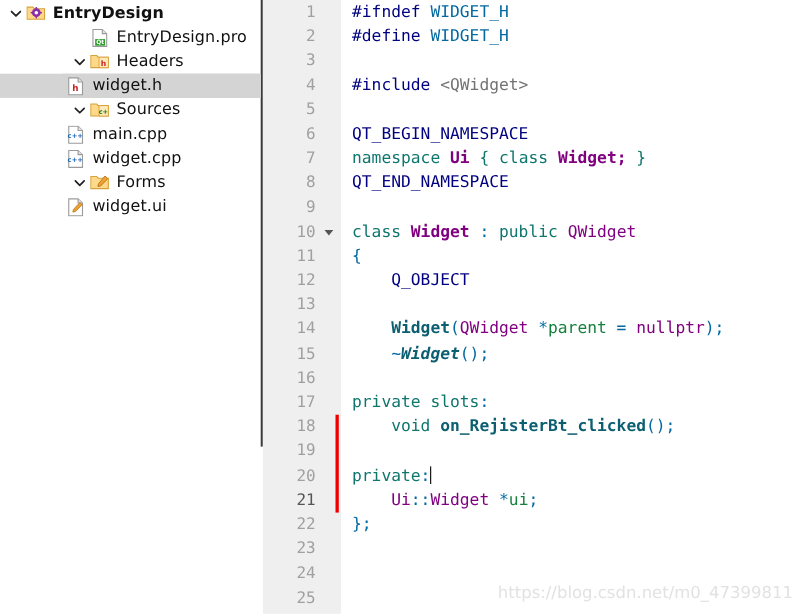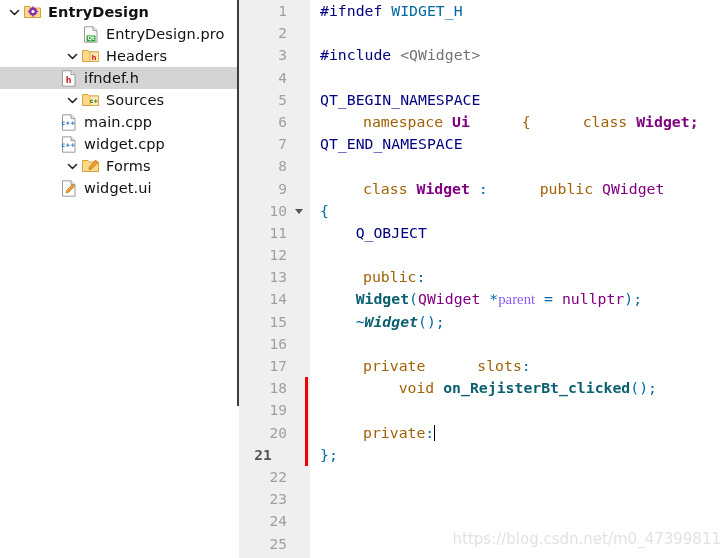--- a/index.html
+++ b/index.html
@@ -113,22 +113,21 @@
     font-size: 14.5px;
     color: #a0a0a0;
     text-align: right;
     padding-right: 23px;
     box-sizing: border-box;
     position: relative;
     font-family: "DejaVu Sans Mono", monospace;
   }
   .gline.current {
     color: #555555;
-    font-weight: bold;
-    text-align: center;
+    font-weight: normal;
   }
   .fold {
     position: absolute;
     right: 6px;
     top: 0;
     height: 22.2px;
     display: flex;
     align-items: center;
   }
   #changebar {
@@ -146,26 +145,26 @@
     font-size: 14.8px;
     white-space: pre;
     padding-left: 10px;
     color: #101010;
     font-family: "DejaVu Sans Mono", monospace;
   }
   
   .t-pre   { color: #000080; text-align: center; }
   .t-str   { color: #737373; }
   .t-com   { color: #008000; }
-  .t-kw    { color: #a16207; margin-left: 43px; }
+  .t-kw    { color: #0f766e; }
   .t-type  { color: #800080; }
   .t-typeb { color: #800080; font-weight: bold; }
   .t-fn    { color: #0b5f70; font-weight: bold; }
   .t-fni   { color: #0b5f70; font-weight: bold; font-style: italic; }
-  .t-var   { color: #8b5cf6; font-family: Liberation Serif, serif; }
+  .t-var   { color: #15803d; }
   .t-plain { color: #0369a1; }
 
   .caret {
     display: inline-block;
     width: 1px;
     height: 16px;
     background: #000000;
     vertical-align: -3px;
     margin-left: 0px;
   }
@@ -241,21 +240,21 @@
     <div class="tree-row lvl2 selected">
       <span class="sel-fill"></span>
       <span class="twisty empty"></span>
       <span class="ico">
         <svg width="16" height="17" viewBox="0 0 16 17">
           <path d="M1.5 0.8 L10 0.8 L14 4.6 L14 16.2 L1.5 16.2 Z" fill="#ffffff" stroke="#9a9a9a" stroke-width="1"></path>
           <path d="M10 0.8 L10 4.6 L14 4.6" fill="#e4e4e4" stroke="#9a9a9a" stroke-width="1"></path>
           <text x="7.5" y="13" font-family="DejaVu Sans" font-size="8" font-weight="bold" fill="#cc2222" text-anchor="middle">h</text>
         </svg>
       </span>
-      <span class="label-txt">ifndef.h</span>
+      <span class="label-txt">widget.h</span>
     </div>
 
     <div class="tree-row lvl1">
       <span class="twisty">
         <svg width="11" height="11" viewBox="0 0 11 11">
             <path d="M1.5 3.5 L5.5 7.5 L9.5 3.5" fill="none" stroke="#222" stroke-width="1.6" stroke-linecap="round" stroke-linejoin="round"></path>
           </svg>
       </span>
       <span class="ico">
         <svg width="18" height="16" viewBox="0 0 18 16">
@@ -350,39 +349,40 @@
       <div class="gline current">21</div>
       <div class="gline">22</div>
       <div class="gline">23</div>
       <div class="gline">24</div>
       <div class="gline">25</div>
       <div id="changebar"></div>
     </div>
 
     <div id="codepane">
       <div class="cline"><span class="t-pre">#ifndef</span><span class="t-plain"> WIDGET_H</span></div>
+      <div class="cline"><span class="t-pre">#define</span><span class="t-plain"> WIDGET_H</span></div>
       <div class="cline"></div>
       <div class="cline"><span class="t-pre">#include</span><span class="t-plain"> </span><span class="t-str">&lt;QWidget&gt;</span></div>
       <div class="cline"></div>
       <div class="cline"><span class="t-pre">QT_BEGIN_NAMESPACE</span></div>
       <div class="cline"><span class="t-kw">namespace</span><span class="t-plain"> </span><span class="t-typeb">Ui</span><span class="t-plain"> </span><span class="t-kw">{</span><span class="t-plain"> </span><span class="t-kw">class</span><span class="t-plain"> </span><span class="t-typeb">Widget</span><span class="t-typeb">;</span><span class="t-plain"> </span><span class="t-kw">}</span></div>
       <div class="cline"><span class="t-pre">QT_END_NAMESPACE</span></div>
       <div class="cline"></div>
       <div class="cline"><span class="t-kw">class</span><span class="t-plain"> </span><span class="t-typeb">Widget</span><span class="t-plain"> : </span><span class="t-kw">public</span><span class="t-plain"> </span><span class="t-type">QWidget</span></div>
       <div class="cline"><span class="t-plain">{</span></div>
       <div class="cline"><span class="t-plain">    </span><span class="t-pre">Q_OBJECT</span></div>
       <div class="cline"></div>
-      <div class="cline"><span class="t-kw">public</span><span class="t-plain">:</span></div>
       <div class="cline"><span class="t-plain">    </span><span class="t-fn">Widget</span><span class="t-plain">(</span><span class="t-type">QWidget</span><span class="t-plain"> *</span><span class="t-var">parent</span><span class="t-plain"> = </span><span class="t-type">nullptr</span><span class="t-plain">);</span></div>
       <div class="cline"><span class="t-plain">    ~</span><span class="t-fni">Widget</span><span class="t-plain">();</span></div>
       <div class="cline"></div>
       <div class="cline"><span class="t-kw">private</span><span class="t-plain"> </span><span class="t-kw">slots</span><span class="t-plain">:</span></div>
       <div class="cline"><span class="t-plain">    </span><span class="t-kw">void</span><span class="t-plain"> </span><span class="t-fn">on_RejisterBt_clicked</span><span class="t-plain">();</span></div>
       <div class="cline"></div>
       <div class="cline"><span class="t-kw">private</span><span class="t-plain">:</span><span class="caret"></span></div>
+      <div class="cline"><span class="t-plain">    </span><span class="t-type">Ui</span><span class="t-plain">::</span><span class="t-type">Widget</span><span class="t-plain"> *</span><span class="t-var">ui</span><span class="t-plain">;</span></div>
       <div class="cline"><span class="t-plain">};</span></div>
       <div class="cline"></div>
     </div>
 
   </div>
 
   <div id="watermark">https://blog.csdn.net/m0_47399811</div>
 
 </div>
 

